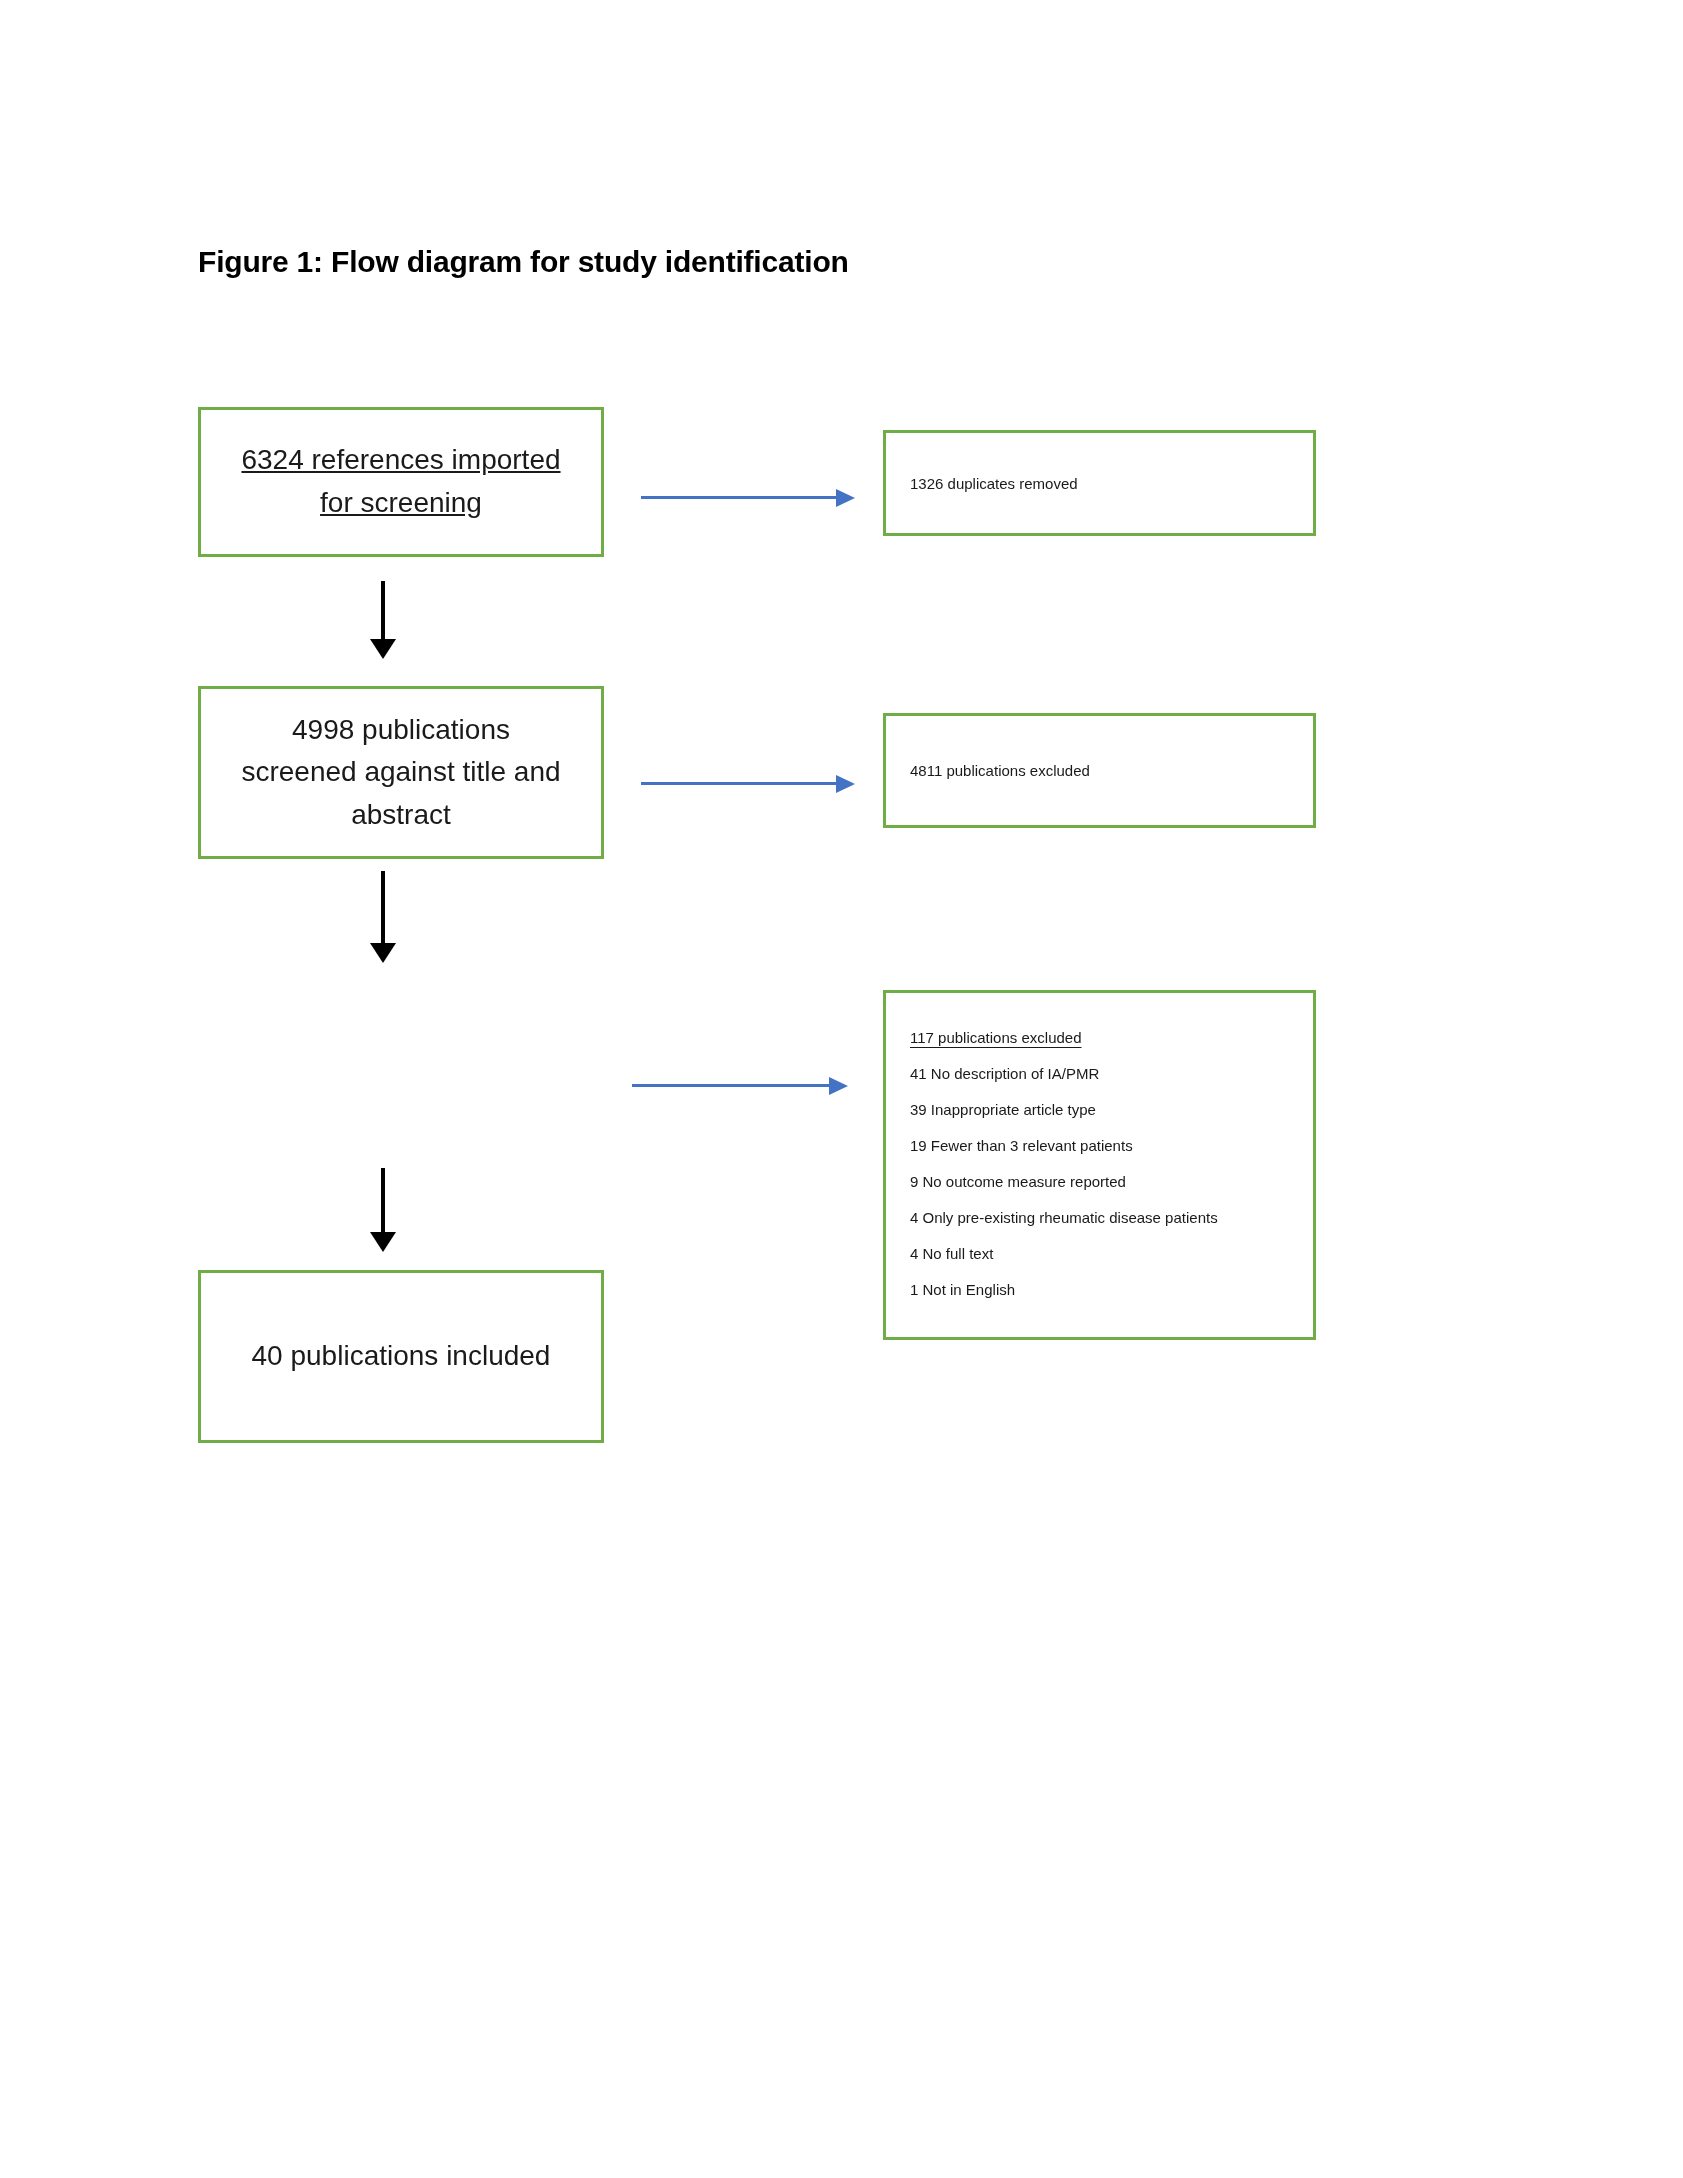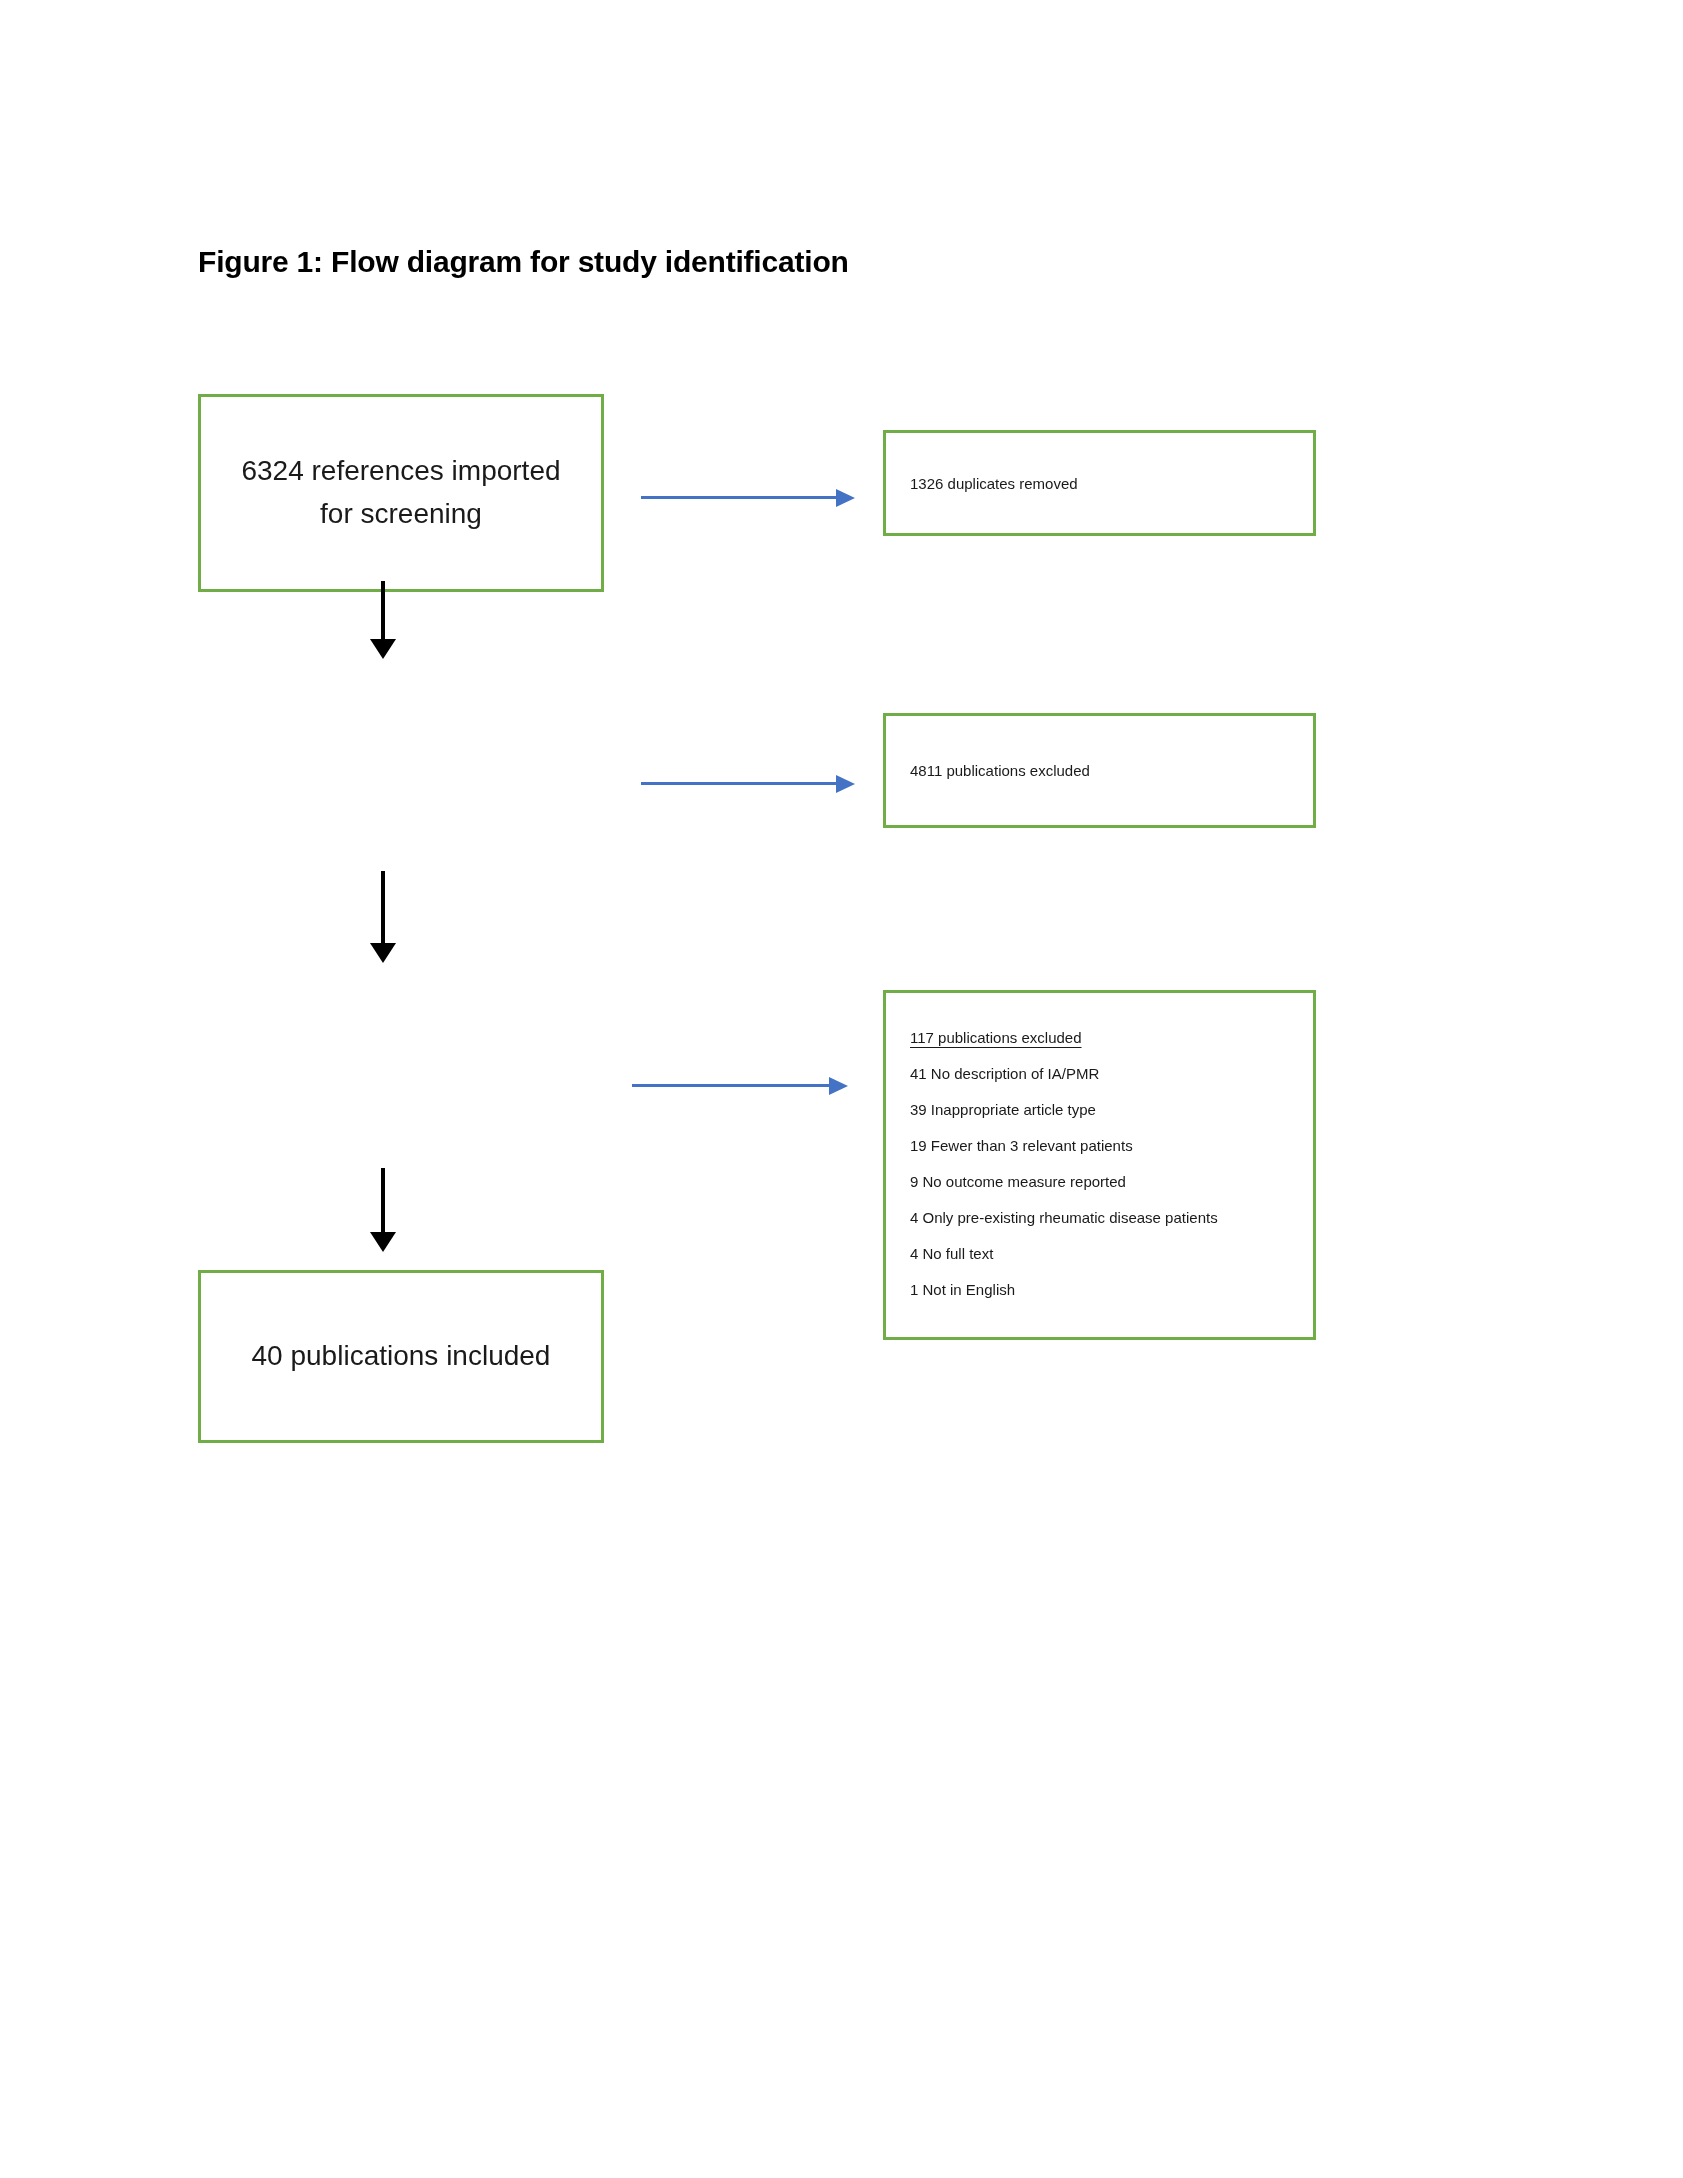--- a/index.html
+++ b/index.html
@@ -36,21 +36,21 @@
     background: #ffffff;
     display: flex;
     align-items: center;
     justify-content: center;
     text-align: center;
     font-size: 28px;
     line-height: 1.52;
     white-space: pre-line;
     padding: 6px 10px;
   }
-  .main-box.b1 { top: 394px;  height: 198px; }
+  .main-box.b1 { top: 407px;  height: 150px; text-decoration: underline; }
   .main-box.b2 { top: 686px;  height: 173px; }
   .main-box.b3 { top: 983px;  height: 175px; }
   .main-box.b4 { top: 1270px; height: 173px; }
 
   
   .side-box {
     position: absolute;
     left: 883px;
     width: 433px;
     border: 3px solid var(--green);
@@ -107,20 +107,23 @@
 </style>
 </head>
 <body>
 
 <div class="canvas">
 
   <div class="title">Figure 1: Flow diagram for study identification</div>
 
   <div class="main-box b1">6324 references imported
 for screening</div>
+  <div class="main-box b2">4998 publications
+screened against title and
+abstract</div>
   <div class="main-box b4">40 publications included</div>
 
   <div class="side-box s1">
     <span>1326 duplicates removed</span>
   </div>
   <div class="side-box s2">
     <span>4811 publications excluded</span>
   </div>
   <div class="side-box s3">
     <div class="heading">117 publications excluded</div>

